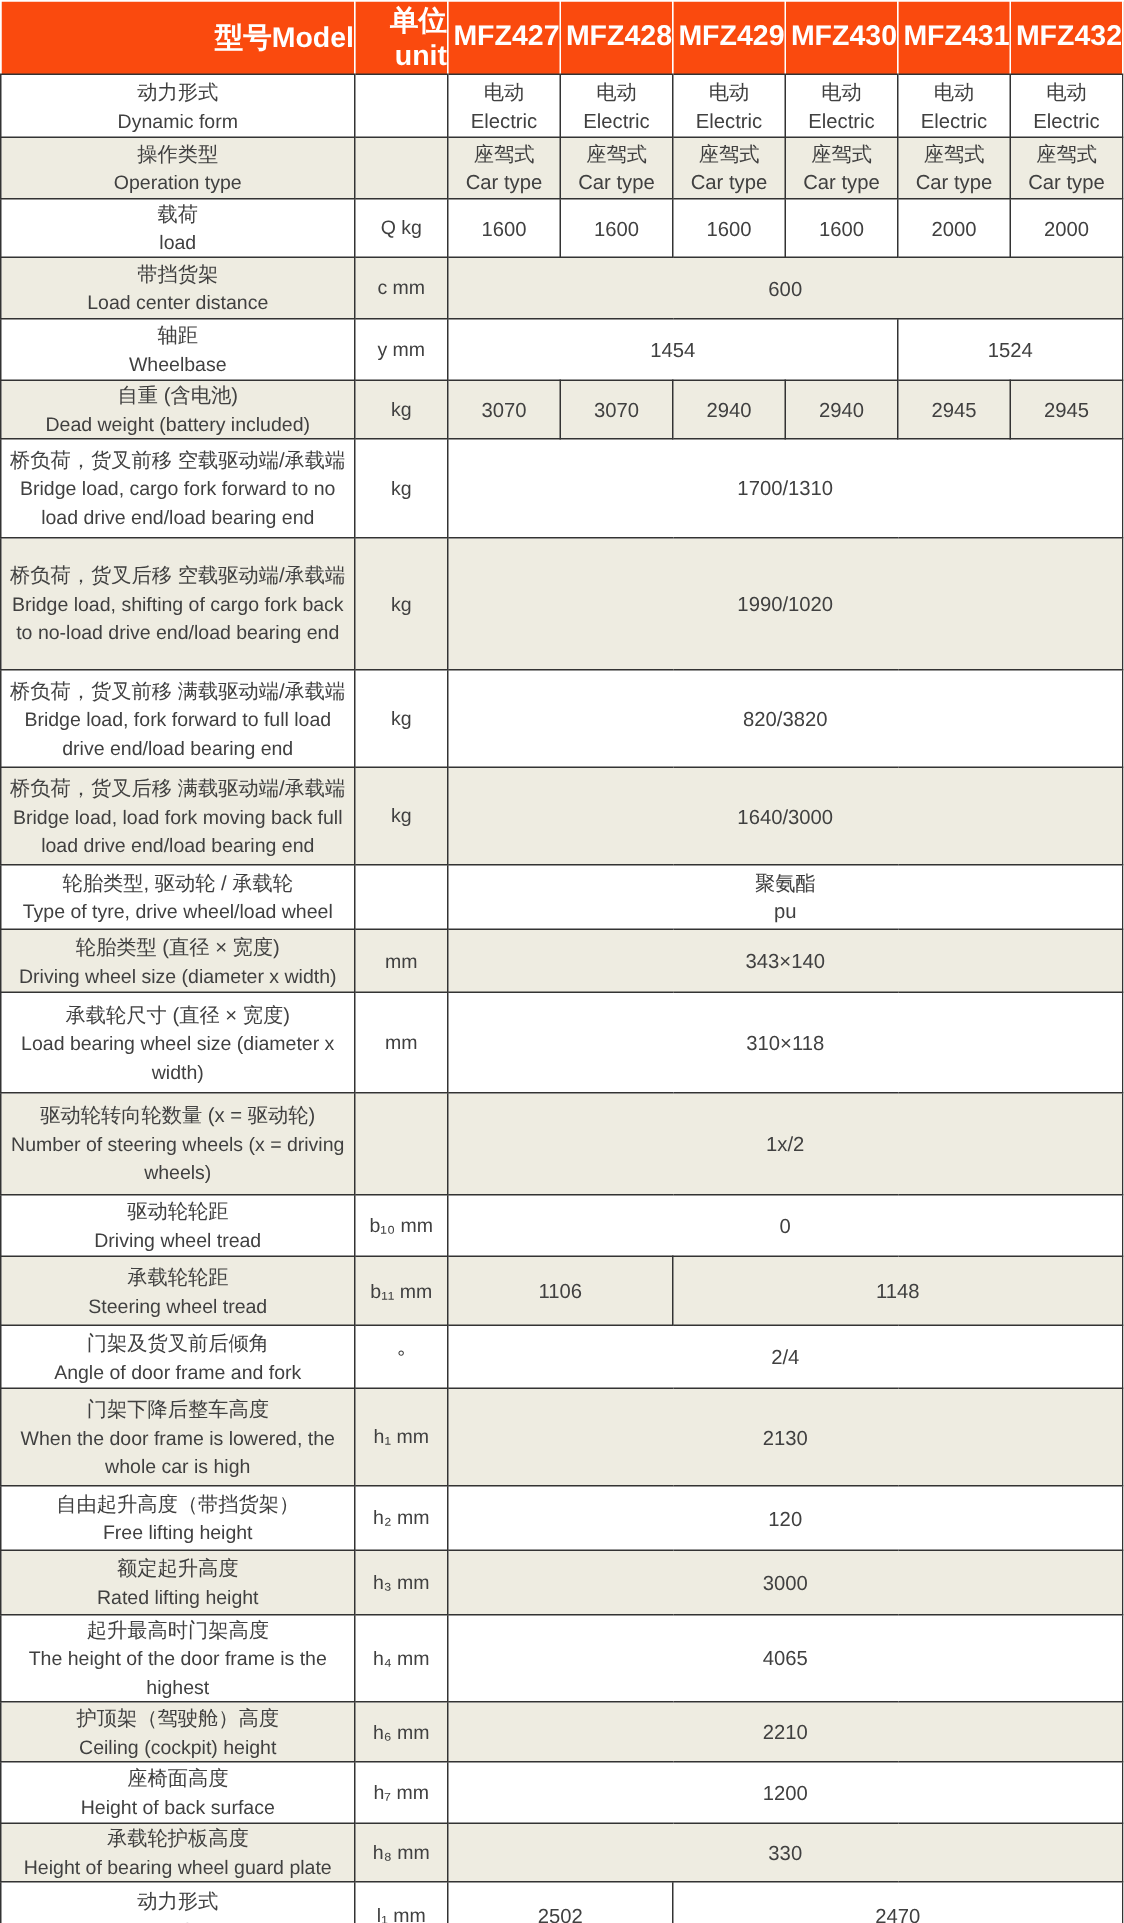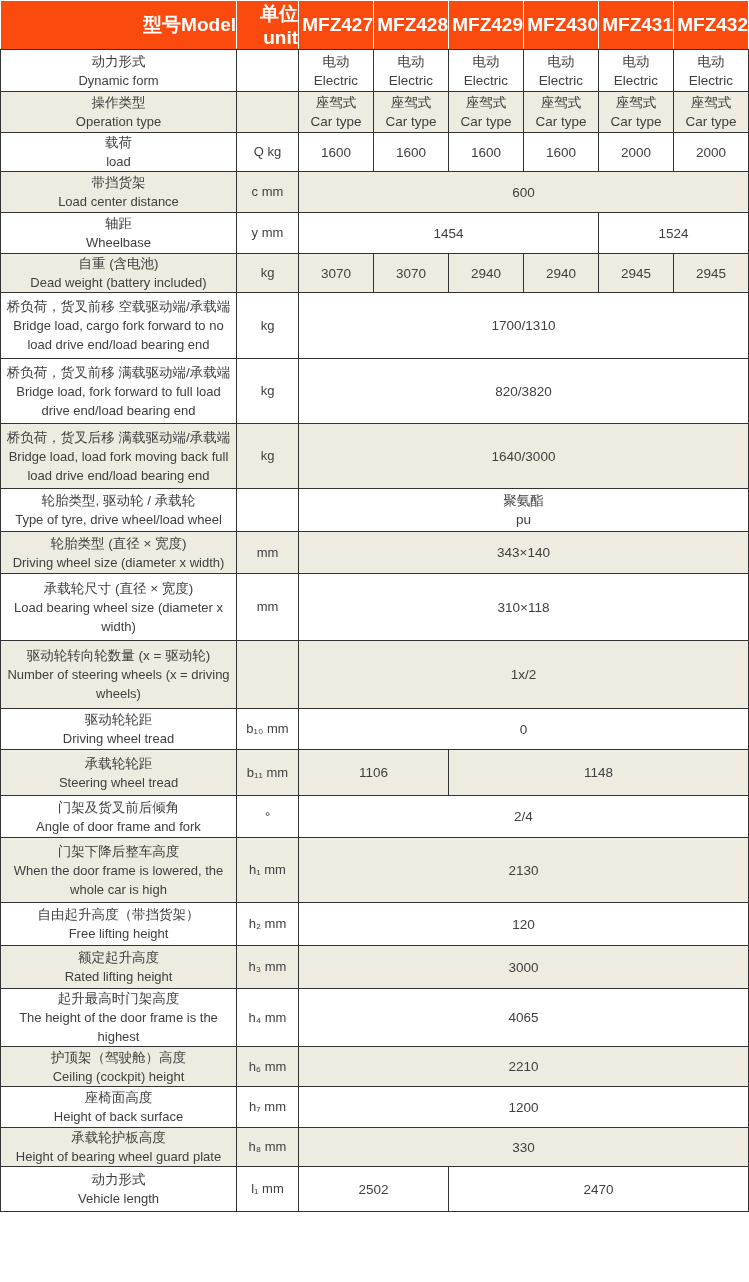--- a/index.html
+++ b/index.html
@@ -148,20 +148,28 @@
         <td class="value-cell" colspan="1">2945</td>
       </tr>
       <tr style="height: 66px;">
         <td class="label-cell">
           <div class="lz">桥负荷，货叉前移 空载驱动端/承载端</div>
           <div class="le">Bridge load, cargo fork forward to no load drive end/load bearing end</div>
         </td>
         <td class="unit-cell">kg</td>
         <td class="value-cell" colspan="6">1700/1310</td>
       </tr>
+      <tr class="shaded" style="height: 88px;">
+        <td class="label-cell">
+          <div class="lz">桥负荷，货叉后移 空载驱动端/承载端</div>
+          <div class="le">Bridge load, shifting of cargo fork back to no-load drive end/load bearing end</div>
+        </td>
+        <td class="unit-cell">kg</td>
+        <td class="value-cell" colspan="6">1990/1020</td>
+      </tr>
       <tr style="height: 65px;">
         <td class="label-cell">
           <div class="lz">桥负荷，货叉前移 满载驱动端/承载端</div>
           <div class="le">Bridge load, fork forward to full load drive end/load bearing end</div>
         </td>
         <td class="unit-cell">kg</td>
         <td class="value-cell" colspan="6">820/3820</td>
       </tr>
       <tr class="shaded" style="height: 65px;">
         <td class="label-cell">

